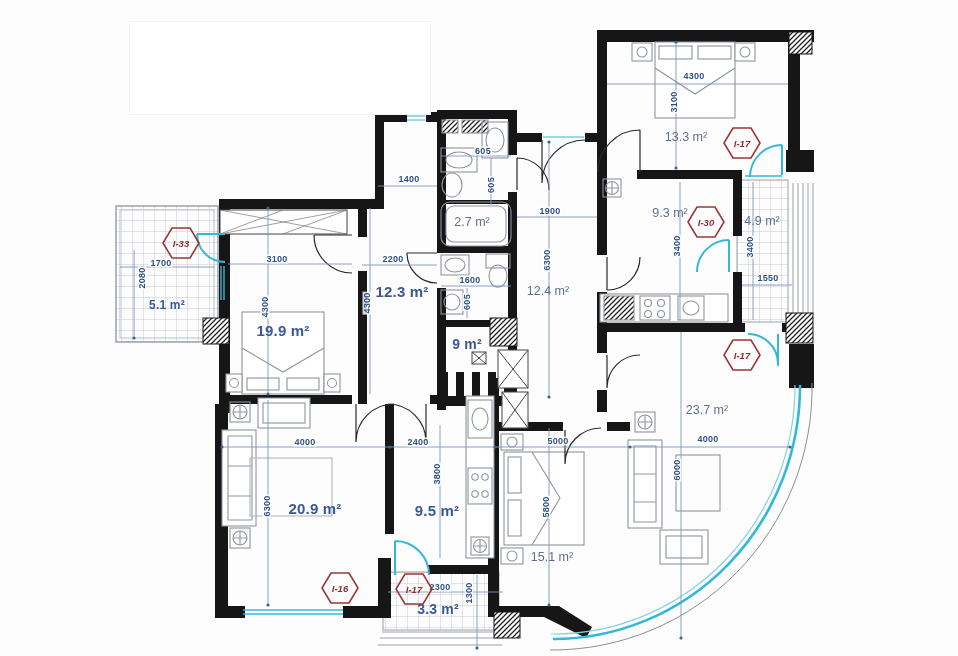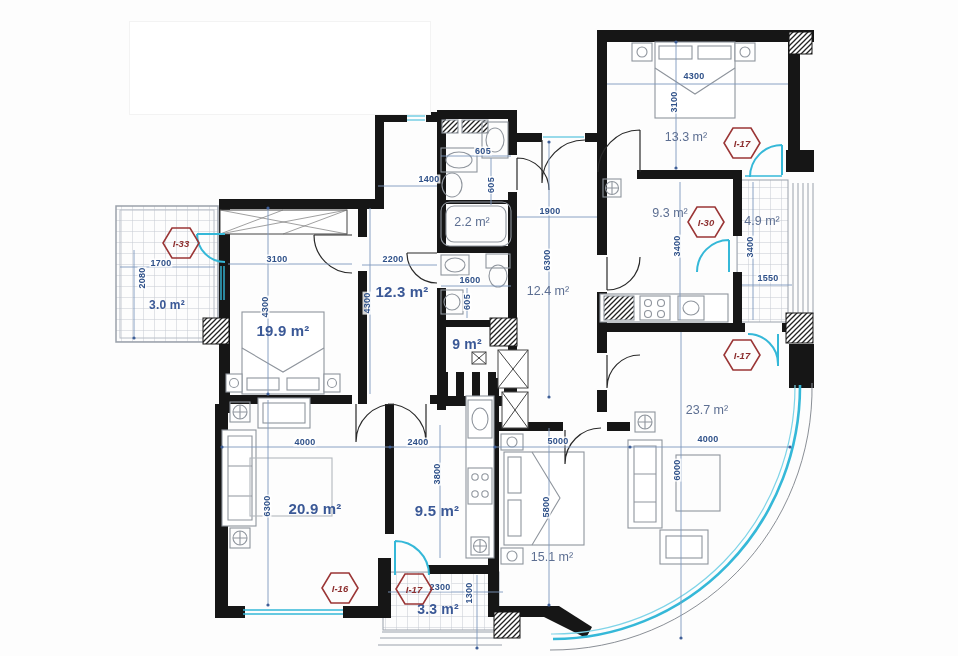--- a/index.html
+++ b/index.html
@@ -285,36 +285,36 @@
         <circle cx="681" cy="638" r="1.6"></circle>
     <circle cx="676" cy="42" r="1.6"></circle>
         <circle cx="676" cy="168" r="1.6"></circle>
     <circle cx="477" cy="648" r="1.6"></circle>
         <circle cx="134" cy="338" r="1.6"></circle>
   </g>
 </svg>
 
 <div class="watermark"></div>
 
-<span class="lbl area-bold area-sm" style="left:167px;top:305px">3.0 m²</span>
+<span class="lbl area-bold area-sm" style="left:167px;top:305px">5.1 m²</span>
 <span class="lbl area-bold area-big" style="left:283px;top:330px">19.9 m²</span>
 <span class="lbl area-bold area-big" style="left:402px;top:291px">12.3 m²</span>
-<span class="lbl area-reg" style="left:472px;top:222px">2.2 m²</span>
+<span class="lbl area-reg" style="left:472px;top:222px">2.7 m²</span>
 <span class="lbl area-bold" style="left:467px;top:344px">9 m²</span>
 <span class="lbl area-reg" style="left:548px;top:291px">12.4 m²</span>
 <span class="lbl area-reg" style="left:686px;top:137px">13.3 m²</span>
 <span class="lbl area-reg" style="left:670px;top:213px">9.3 m²</span>
 <span class="lbl area-reg" style="left:762px;top:221px">4.9 m²</span>
 <span class="lbl area-reg" style="left:707px;top:410px">23.7 m²</span>
 <span class="lbl area-bold area-big" style="left:315px;top:508px">20.9 m²</span>
 <span class="lbl area-bold area-big" style="left:437px;top:510px">9.5 m²</span>
 <span class="lbl area-reg" style="left:552px;top:557px">15.1 m²</span>
 <span class="lbl area-bold" style="left:438px;top:609px">3.3 m²</span>
 
-<span class="lbl dim" style="left:429px;top:179px">1400</span>
+<span class="lbl dim" style="left:409px;top:179px">1400</span>
 <span class="lbl dim" style="left:161px;top:263px">1700</span>
 <span class="lbl dim dimv" style="left:142px;top:278px">2080</span>
 <span class="lbl dim" style="left:277px;top:259px">3100</span>
 <span class="lbl dim dimv" style="left:265px;top:307px">4300</span>
 <span class="lbl dim" style="left:393px;top:259px">2200</span>
 <span class="lbl dim dimv" style="left:367px;top:303px">4300</span>
 <span class="lbl dim" style="left:483px;top:151px">605</span>
 <span class="lbl dim dimv" style="left:491px;top:185px">605</span>
 <span class="lbl dim" style="left:470px;top:280px">1600</span>
 <span class="lbl dim dimv" style="left:467px;top:302px">605</span>

